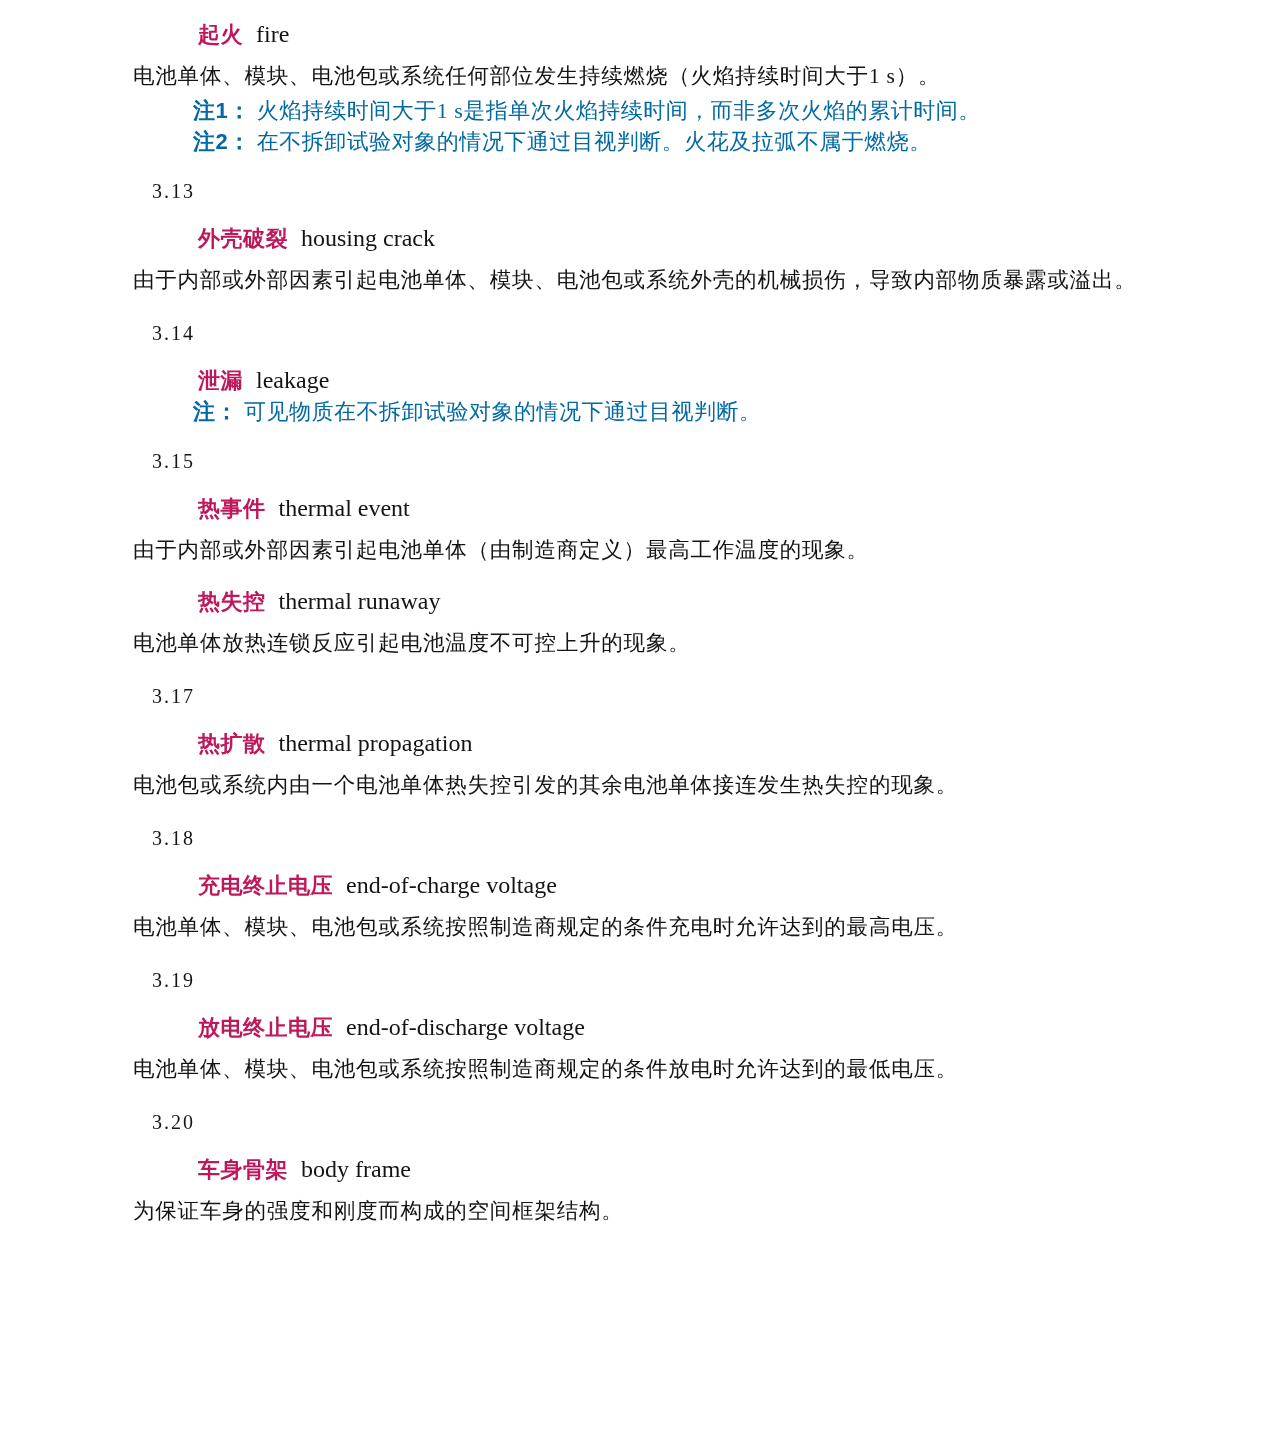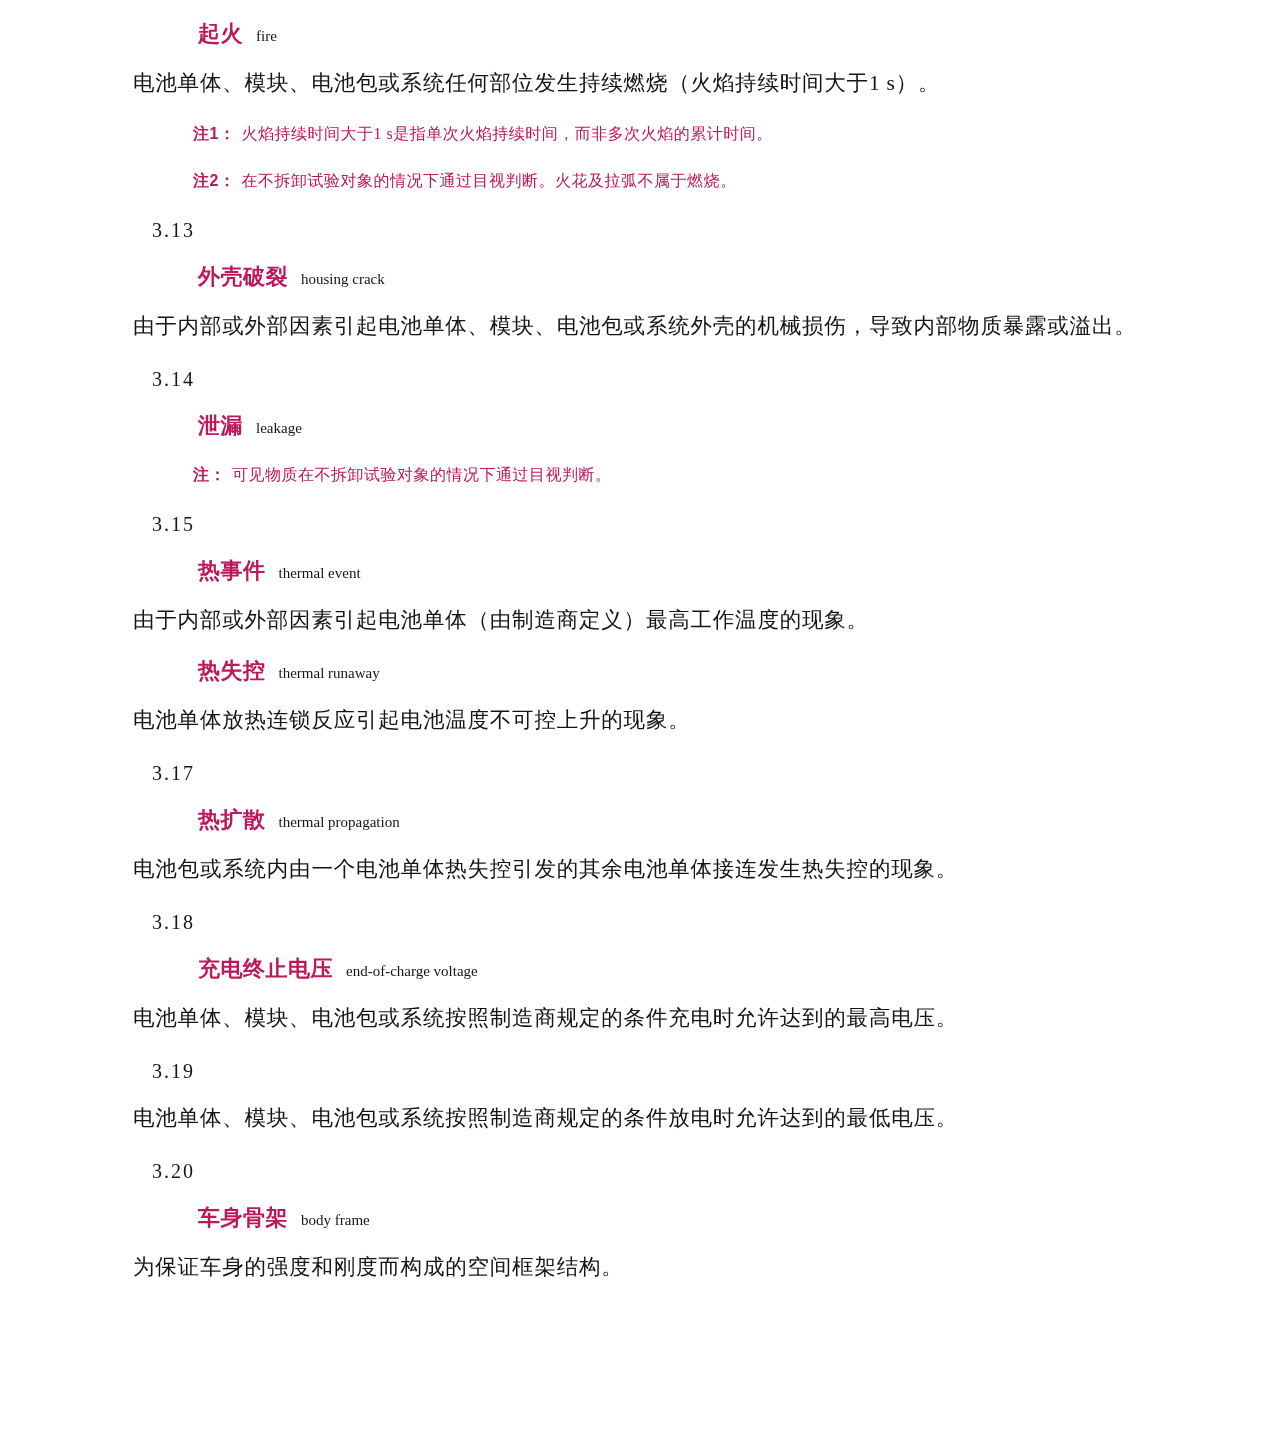--- a/index.html
+++ b/index.html
@@ -42,44 +42,44 @@
   }
   .term .zh {
     font-family: "Liberation Sans", "DejaVu Sans", sans-serif;
     font-weight: 700;
     letter-spacing: 0.5px;
     color: #be185d;
   }
   .term .en {
     font-family: "Liberation Serif", "DejaVu Serif", serif;
     font-weight: 400;
-    font-size: 15px;
+    font-size: 24px;
     margin-left: 13px;
     color: #141414;
   }
 
   
   .body-text {
-    margin-top: 14px;
+    margin-top: 8px;
     line-height: 37px;
     font-size: 21.5px;
     letter-spacing: 0.8px;
     text-align: justify;
     text-justify: inter-character;
     color: #141414;
   }
 
   
   .note {
-    margin-top: 16px;
+    margin-top: 0;
     margin-left: 60px;
     line-height: 31px;
-    font-size: 16px;
+    font-size: 22px;
     letter-spacing: 0.5px;
-    color: #be185d;
+    color: #0369a1;
     white-space: nowrap;
   }
   .note .note-label {
     font-family: "Liberation Sans", "DejaVu Sans", sans-serif;
     font-weight: 700;
     margin-right: 6px;
   }
 </style>
 </head>
 <body>
@@ -115,20 +115,21 @@
       <p class="term"><span class="zh">热扩散</span><span class="en">thermal propagation</span></p>
       <p class="body-text">电池包或系统内由一个电池单体热失控引发的其余电池单体接连发生热失控的现象。</p>
     </section>
     <section class="section">
       <p class="num">3.18</p>
       <p class="term"><span class="zh">充电终止电压</span><span class="en">end-of-charge voltage</span></p>
       <p class="body-text">电池单体、模块、电池包或系统按照制造商规定的条件充电时允许达到的最高电压。</p>
     </section>
     <section class="section">
       <p class="num">3.19</p>
+      <p class="term"><span class="zh">放电终止电压</span><span class="en">end-of-discharge voltage</span></p>
       <p class="body-text">电池单体、模块、电池包或系统按照制造商规定的条件放电时允许达到的最低电压。</p>
     </section>
     <section class="section">
       <p class="num">3.20</p>
       <p class="term"><span class="zh">车身骨架</span><span class="en">body frame</span></p>
       <p class="body-text">为保证车身的强度和刚度而构成的空间框架结构。</p>
     </section>
   </main>
 
 </body></html>

